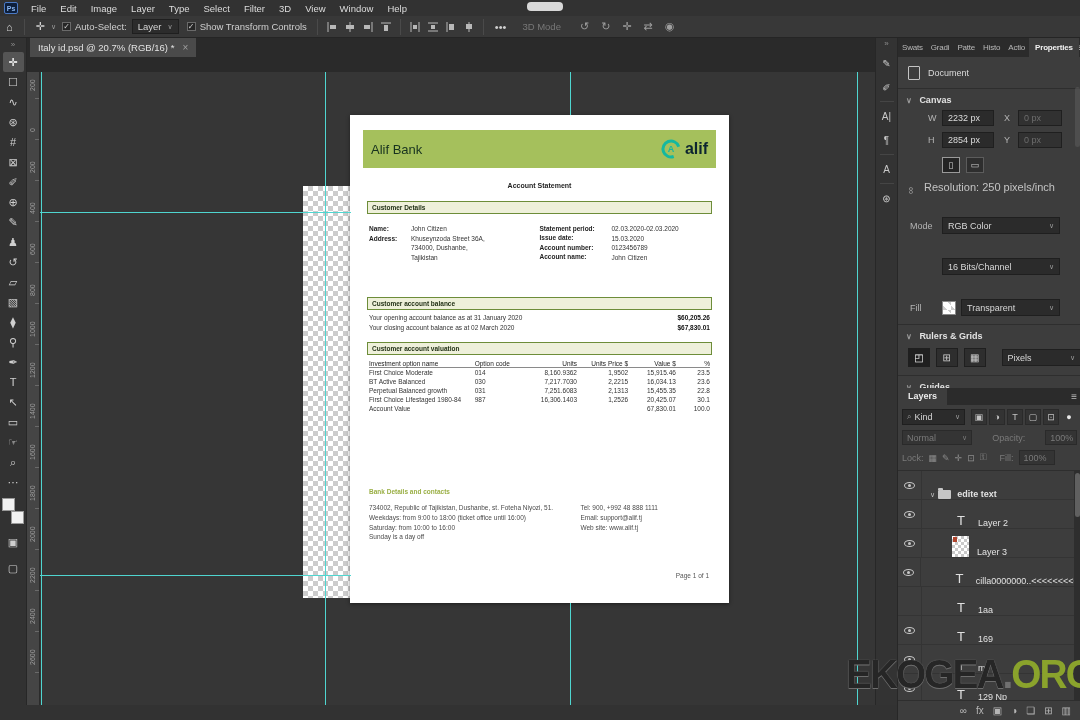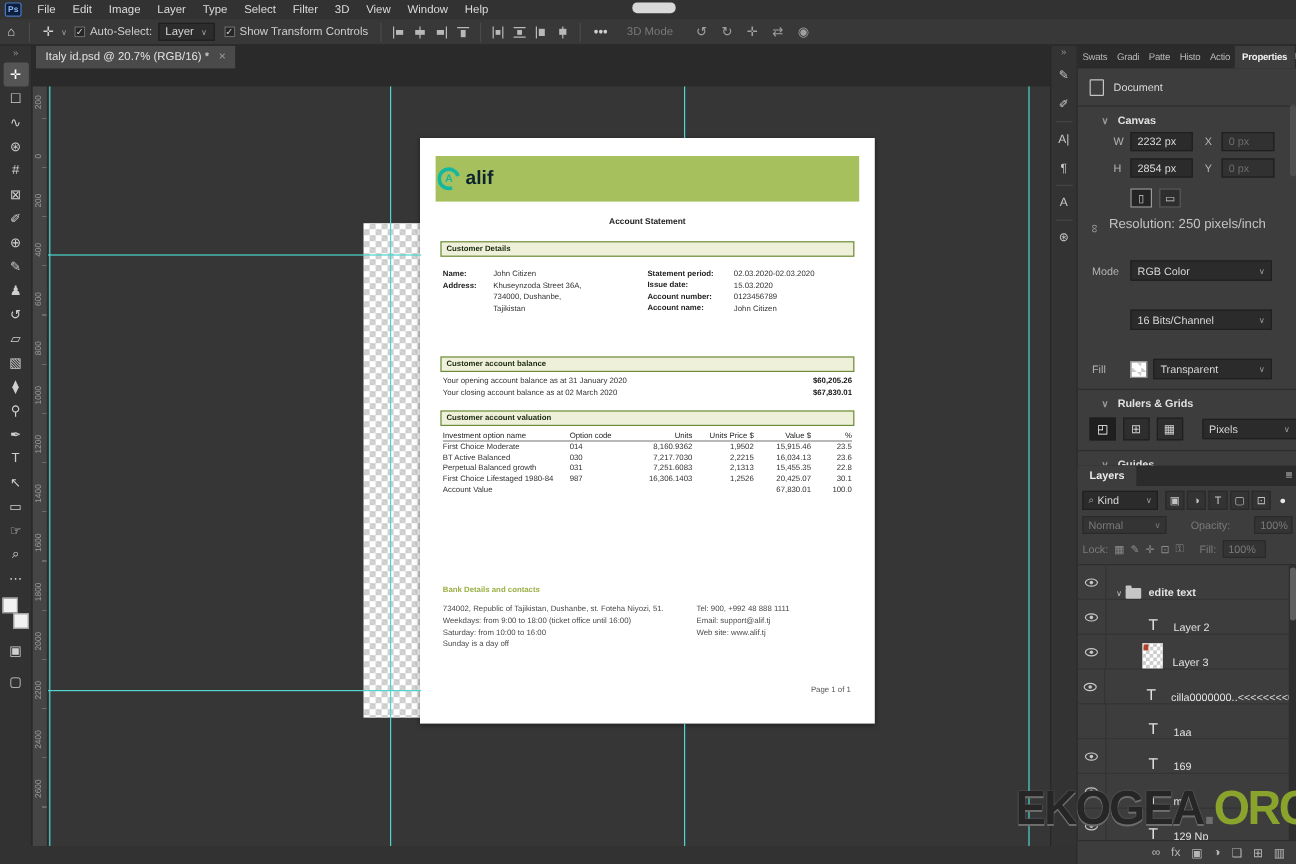--- a/index.html
+++ b/index.html
@@ -92,21 +92,21 @@
 
   
   .dock { position:absolute; left:897px; top:38px; width:183px; height:682px; background:#3d3d3d; border-left:1px solid #272727; z-index:20; }
   .ptabs { position:absolute; left:0; top:0; width:183px; height:19px; background:#2b2b2b; display:flex; align-items:center; }
   .ptab { padding:0 4px; height:19px; line-height:19px; font-size:8px; color:#b8b8b8; letter-spacing:-.2px; }
   .ptab.active { background:#3d3d3d; color:#f0f0f0; font-weight:bold; padding:0 6px; }
   .pmenu { margin-left:auto; color:#bdbdbd; padding-right:4px; font-size:10px; }
   .props { position:absolute; left:0; top:19px; width:183px; height:331px; overflow:hidden; }
   .prow-doc { display:flex; align-items:center; gap:8px; padding:9px 10px 8px; border-bottom:1px solid #2e2e2e; }
   .doc-ic { width:12px; height:14px; border:1px solid #c4c4c4; border-radius:1px; }
-  .psec { padding:6px 8px 2px; font-weight:bold; color:#e2e2e2; font-size:9px;margin-left:12px; }
+  .psec { padding:6px 8px 2px; font-weight:bold; color:#e2e2e2; font-size:9px; }
   .psec .tw { color:#9a9a9a; margin-right:5px; font-size:8px; }
   .fieldrow { display:flex; align-items:center; height:22px; padding-left:30px; position:relative; }
   .flabel { width:14px; color:#b4b4b4; font-size:9px; }
   .pfield { width:52px; height:16px; background:#2b2b2b; border:1px solid #1f1f1f; color:#dcdcdc; font-size:9px; line-height:15px; padding-left:5px; margin-right:10px; }
   .pfield.gray { color:#6d6d6d; background:#313131; }
   .chain { position:absolute; left:10px; top:128px; color:#9f9f9f; font-size:10px; transform:rotate(90deg); }
   .orient { display:flex; gap:6px; padding-left:44px; margin-top:6px; }
   .orient .ob { width:18px; height:16px; border:1px solid #5c5c5c; background:#2e2e2e; color:#cfcfcf; font-size:9px; display:flex; align-items:center; justify-content:center; }
   .orient .ob.active { border-color:#9a9a9a; background:#242424; }
   .res { text-align:center; color:#c3c3c3; font-size:11px; margin-top:8px; }
@@ -346,20 +346,21 @@
       <span style="top: 526px;">2200</span>
       <span style="top: 567px;">2400</span>
       <span style="top: 608px;">2600</span>
     </div>
 
   <div class="canvas">
     <div class="checker"></div>
 
     <div class="doc">
       <div class="band">
+        <span class="bankname">Alif Bank</span>
         <span class="logo">
           <svg width="22" height="22">
             <circle cx="11" cy="11" r="8" stroke="#14b8a0" stroke-width="3" fill="none" stroke-dasharray="38 12" transform="rotate(70 11 11)"></circle>
             <text x="11" y="14" font-size="9" font-weight="bold" fill="#14b8a0" text-anchor="middle" font-family="Liberation Sans, sans-serif">A</text>
           </svg>
           <span class="logoword">alif</span>
         </span>
       </div>
       <div class="doc-body">
         <div class="doc-title">Account Statement</div>

